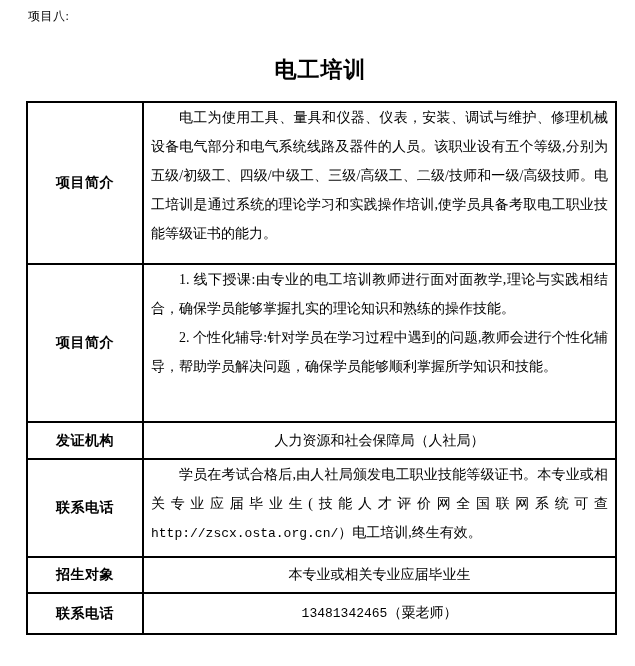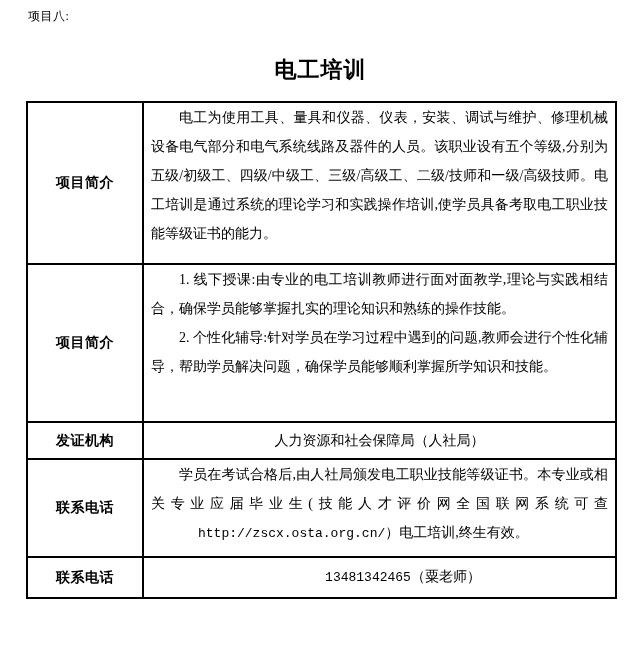--- a/index.html
+++ b/index.html
@@ -64,21 +64,20 @@
   }
   .para {
     margin: 0;
     text-indent: 2em;
   }
   .pad-top-sm { padding-top: 4px; }
   .pad-top-lg { padding-top: 27px; }
   .mono {
     font-family: "Liberation Mono", "DejaVu Sans Mono", monospace;
     font-size: 13px;
-    margin-left: 47px;
   }
   .row-1 { height: 162px; }
   .row-2 { height: 158px; }
   .row-3 { height: 37px; font-family: Liberation Mono, monospace; }
   .row-4 { height: 98px; }
   .row-5 { height: 36px; }
   .row-6 { height: 41px; }
 </style>
 </head>
 <body>
@@ -113,20 +112,24 @@
       <td class="content-center">人力资源和社会保障局（人社局）</td>
     </tr>
 
     <tr class="row-4">
       <td class="label-cell">联系电话</td>
       <td class="content-cell pad-top-sm">
         <p class="para"><span>学员在考试合格后,由人社局颁发电工职业技能等级证书。本专业或相关专业应届毕业生(技能人才评价网全国联网系统可查</span><span class="mono">http://zscx.osta.org.cn/</span><span>）电工培训,终生有效。</span></p>
       </td>
     </tr>
 
+    <tr class="row-5">
+      <td class="label-cell">招生对象</td>
+      <td class="content-center">本专业或相关专业应届毕业生</td>
+    </tr>
 
     <tr class="row-6">
       <td class="label-cell">联系电话</td>
       <td class="content-center">
         <span class="mono">13481342465</span><span>（粟老师）</span>
       </td>
     </tr>
   </tbody>
 </table>
 

